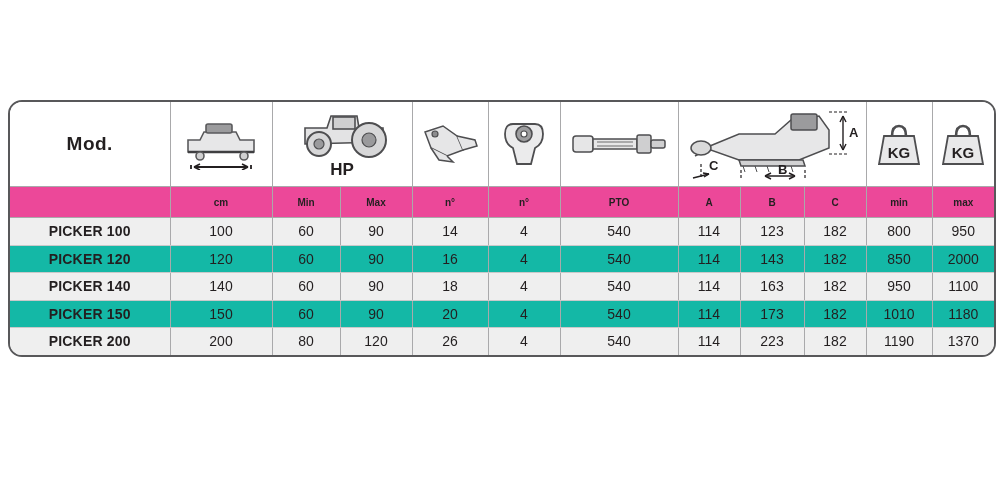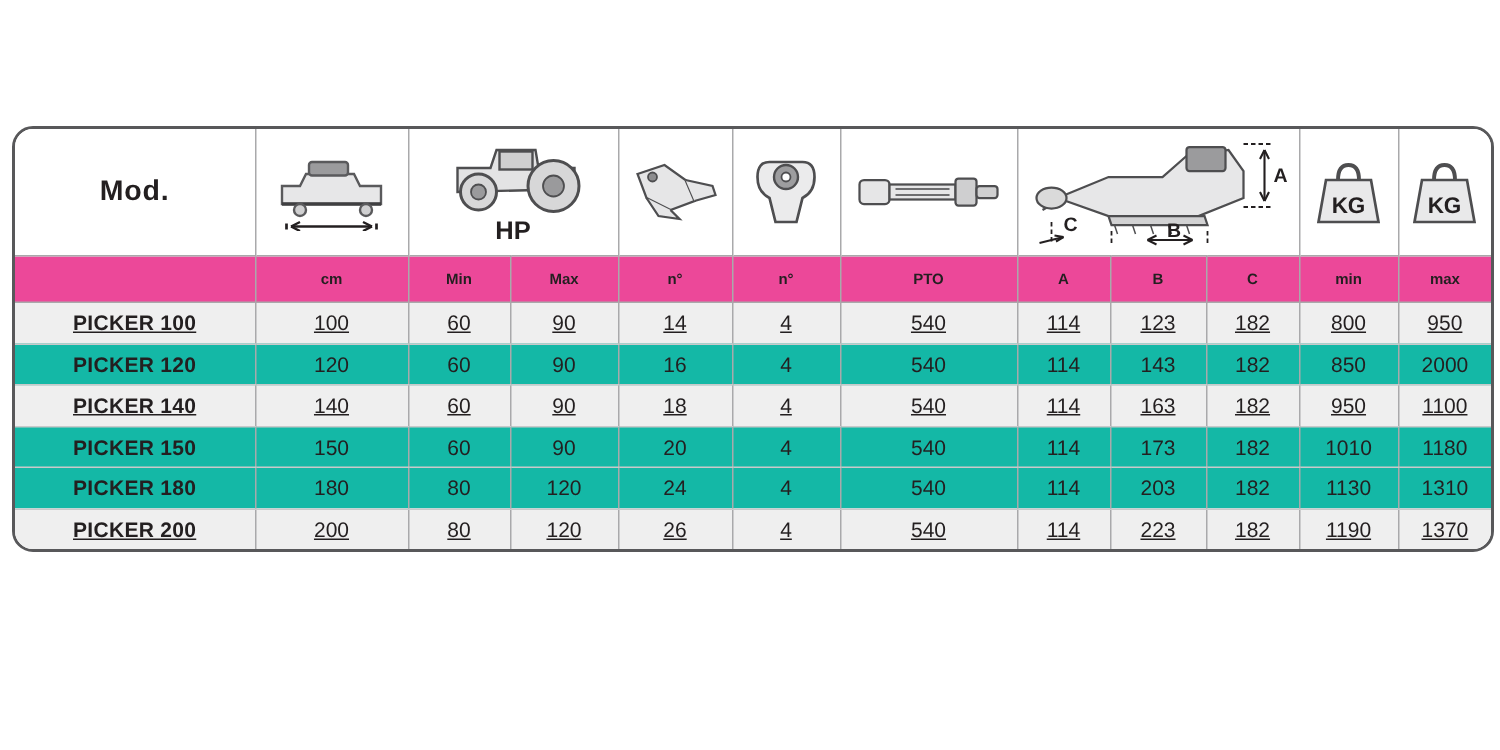--- a/index.html
+++ b/index.html
@@ -16,21 +16,21 @@
   .sheet {
     position: absolute;
     left: 0; top: 0;
     width: 1000px;
     height: 500px;
     background: #ffffff;
   }
   .table-wrap {
     position: absolute;
     left: 8px;
-    top: 84px;
+    top: 100px;
     width: 984px;
     border: 2px solid #58585a;
     border-radius: 14px;
     overflow: hidden;
     background: #ffffff;
   }
   table.spec {
     border-collapse: collapse;
     width: 100%;
     table-layout: fixed;
@@ -94,21 +94,21 @@
     border-bottom: 1px solid #a9a9ab;
   }
 
   
   tr.data-row td {
     height: 24.5px;
     font-size: 14px;
     border-bottom: 1px solid #c9c9ca;
   }
   tr.data-row:last-child td { border-bottom: none; }
-  tr.data-row.odd td { background: #efefef; text-decoration: underline; }
+  tr.data-row.odd td { background: #efefef; }
   tr.data-row.even td { background: #14b8a6; }
   td.model {
     font-weight: bold;
     font-size: 15px;
     letter-spacing: 0.2px;
   }
   
   td.dash-right { border-right: 1px dashed #8a8a8c; }
 </style>
 </head>
@@ -330,34 +330,20 @@
           <td>90</td>
           <td>20</td>
           <td>4</td>
           <td>540</td>
           <td class="dash-right">114</td>
           <td class="dash-right">173</td>
           <td>182</td>
           <td>1010</td>
           <td>1180</td>
         </tr>
-        <tr class="data-row even">
-          <td class="model">PICKER 180</td>
-          <td>180</td>
-          <td class="dash-right">80</td>
-          <td>120</td>
-          <td>24</td>
-          <td>4</td>
-          <td>540</td>
-          <td class="dash-right">114</td>
-          <td class="dash-right">203</td>
-          <td>182</td>
-          <td>1130</td>
-          <td>1310</td>
-        </tr>
         <tr class="data-row odd">
           <td class="model">PICKER 200</td>
           <td>200</td>
           <td class="dash-right">80</td>
           <td>120</td>
           <td>26</td>
           <td>4</td>
           <td>540</td>
           <td class="dash-right">114</td>
           <td class="dash-right">223</td>

